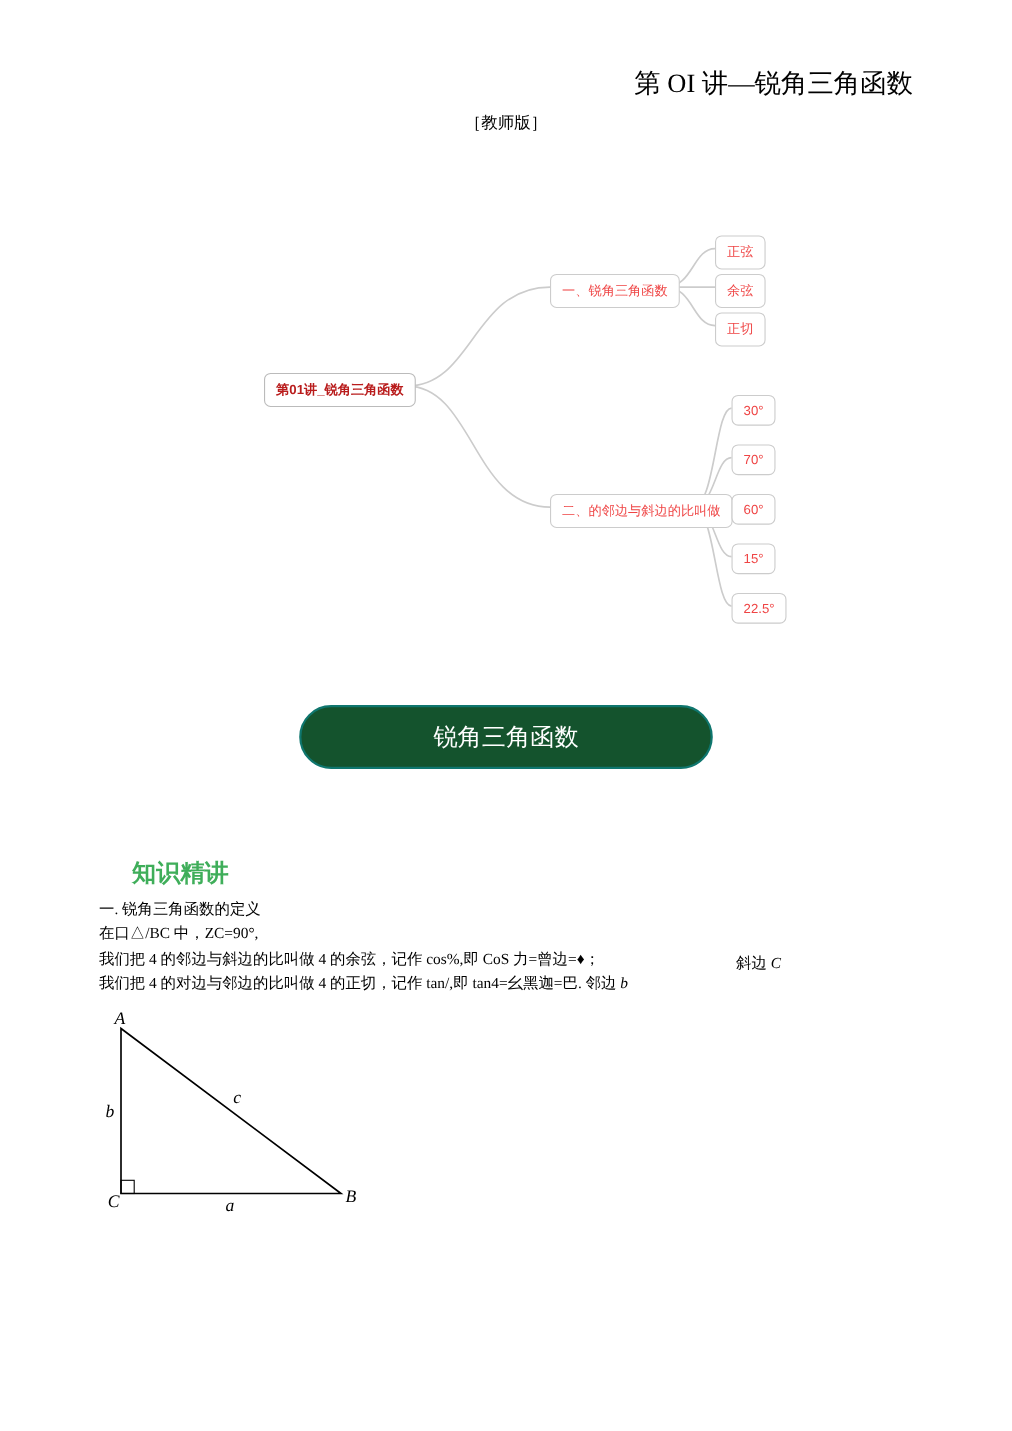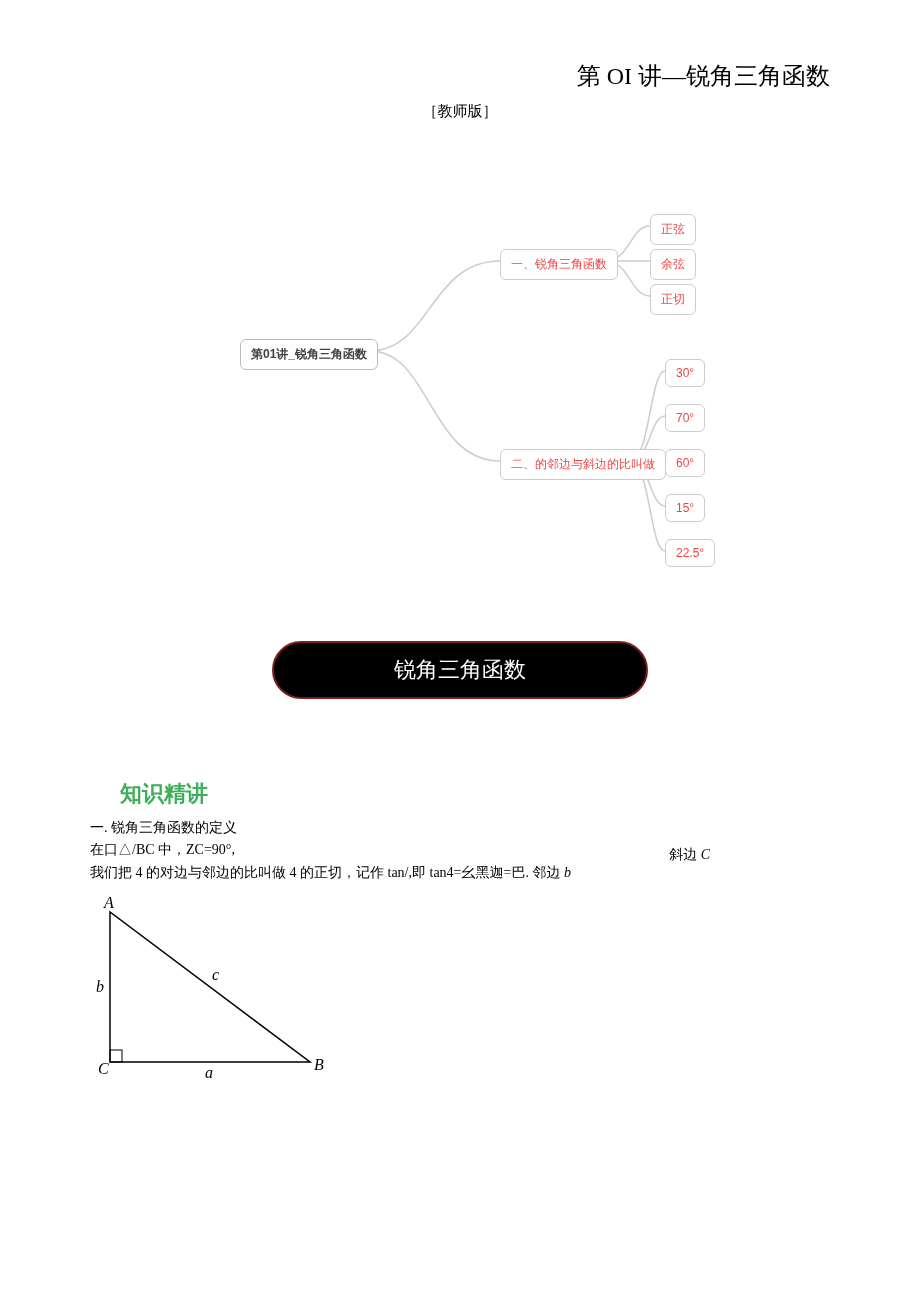--- a/index.html
+++ b/index.html
@@ -32,32 +32,32 @@
       border: 1px solid #ccc;
       border-radius: 6px;
       padding: 6px 10px;
       font-size: 12px;
       color: #ef4444;
       background: #fff;
       font-family: "Microsoft YaHei", sans-serif;
     }
     .node.root {
       font-weight: bold;
-      color: #404040;
+      color: #b91c1c;
       border-color: #bbb;
     }
     .green-pill-wrap {
       display: flex;
       justify-content: center;
       margin: 40px 0 80px 0;
     }
     .green-pill {
-      background: #000000;
+      background: #14532d;
       color: #fff;
-      border: 2px solid #7f1d1d;
+      border: 2px solid #0f766e;
       border-radius: 30px;
       padding: 12px 120px;
       font-size: 22px;
       font-family: "SimSun", serif;
       text-align: right;
     }
     .section-h {
       color: #3fae5a;
       font-size: 22px;
       font-family: "KaiTi", "楷体", serif;
@@ -112,20 +112,21 @@
 
 <div class="green-pill-wrap">
   <div class="green-pill">锐角三角函数</div>
 </div>
 
 <h2 class="section-h">知识精讲</h2>
 
 <div class="body-text">
   <p>一. 锐角三角函数的定义</p>
   <p>在口△/BC 中，ZC=90°,</p>
+  <p>我们把 4 的邻边与斜边的比叫做 4 的余弦，记作 cos%,即 CoS 力=曾边=♦；</p>
   <div class="float-right-note">
     <span>斜边 </span><span class="inline-i">C</span>
   </div>
   <p>
     <span>我们把 4 的对边与邻边的比叫做 4 的正切，记作 tan/,即 tan4=幺黑迦=巴. 邻边 </span><span class="inline-i">b</span>
   </p>
 </div>
 
 <svg class="triangle-svg" width="240" height="190">
   <polygon points="20,20 20,170 220,170" fill="none" stroke="#000" stroke-width="1.5"></polygon>

